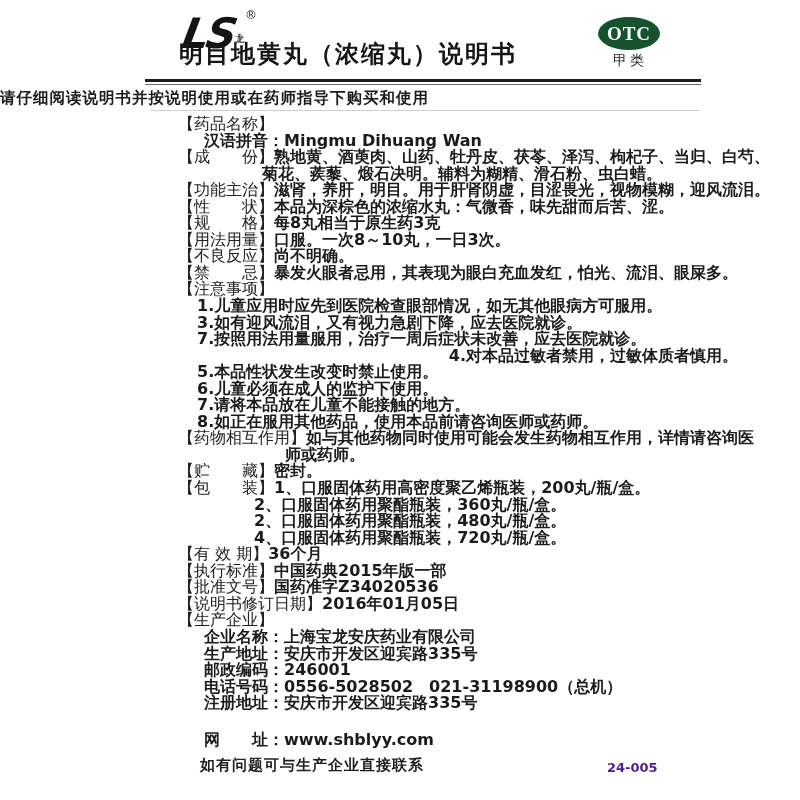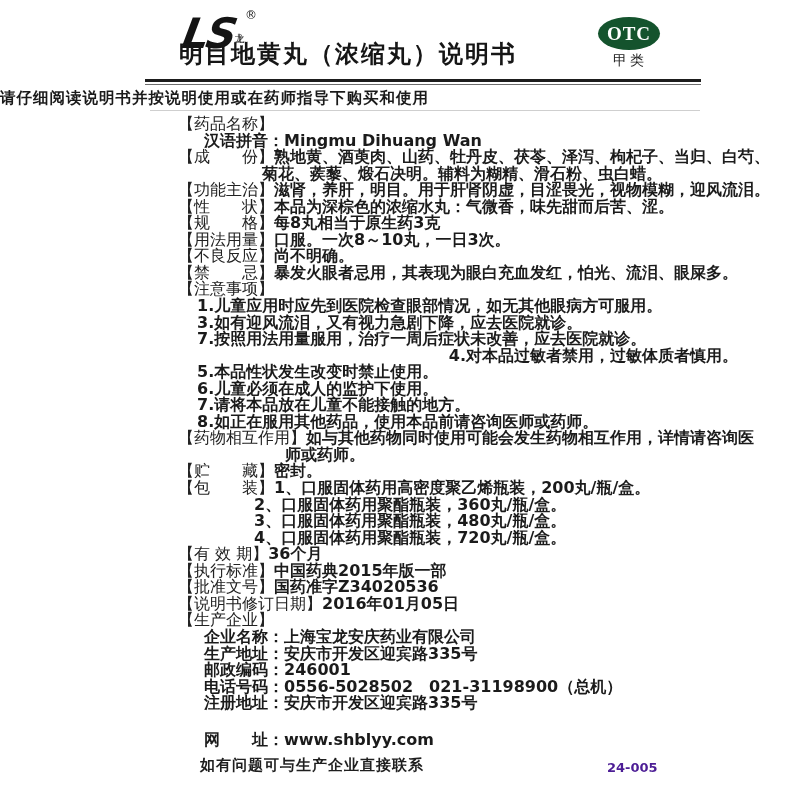--- a/index.html
+++ b/index.html
@@ -96,21 +96,21 @@
       <div class="line" style="padding-left: 19px; text-align: right;"><span class="txt">4.对本品过敏者禁用，过敏体质者慎用。</span></div>
       <div class="line" style="padding-left: 19px;"><span class="txt">5.本品性状发生改变时禁止使用。</span></div>
       <div class="line" style="padding-left: 19px;"><span class="txt">6.儿童必须在成人的监护下使用。</span></div>
       <div class="line" style="padding-left: 19px;"><span class="txt">7.请将本品放在儿童不能接触的地方。</span></div>
       <div class="line" style="padding-left: 19px;"><span class="txt">8.如正在服用其他药品，使用本品前请咨询医师或药师。</span></div>
       <div class="line"><span class="lbl">【药物相互作用】</span><span class="txt">如与其他药物同时使用可能会发生药物相互作用，详情请咨询医</span></div>
       <div class="line" style="padding-left: 107px;"><span class="txt">师或药师。</span></div>
       <div class="line"><span class="lbl">【贮　　藏】</span><span class="txt">密封。</span></div>
       <div class="line"><span class="lbl">【包　　装】</span><span class="txt">1、口服固体药用高密度聚乙烯瓶装，200丸/瓶/盒。</span></div>
       <div class="line" style="padding-left: 76px;"><span class="txt">2、口服固体药用聚酯瓶装，360丸/瓶/盒。</span></div>
-      <div class="line" style="padding-left: 76px;"><span class="txt">3、口服固体药用聚酯瓶装，480丸/瓶/盒。</span></div>
+      <div class="line" style="padding-left: 76px;"><span class="txt">2、口服固体药用聚酯瓶装，480丸/瓶/盒。</span></div>
       <div class="line" style="padding-left: 76px;"><span class="txt">4、口服固体药用聚酯瓶装，720丸/瓶/盒。</span></div>
       <div class="line"><span class="lbl">【有 效 期】</span><span class="txt">36个月</span></div>
       <div class="line"><span class="lbl">【执行标准】</span><span class="txt">中国药典2015年版一部</span></div>
       <div class="line"><span class="lbl">【批准文号】</span><span class="txt">国药准字Z34020536</span></div>
       <div class="line"><span class="lbl">【说明书修订日期】</span><span class="txt">2016年01月05日</span></div>
       <div class="line"><span class="lbl">【生产企业】</span></div>
       <div class="line" style="padding-left: 26px;"><span class="txt">企业名称：上海宝龙安庆药业有限公司</span></div>
       <div class="line" style="padding-left: 26px;"><span class="txt">生产地址：安庆市开发区迎宾路335号</span></div>
       <div class="line" style="padding-left: 26px;"><span class="txt">邮政编码：246001</span></div>
       <div class="line" style="padding-left: 26px;"><span class="txt">电话号码：0556-5028502　021-31198900（总机）</span></div>

